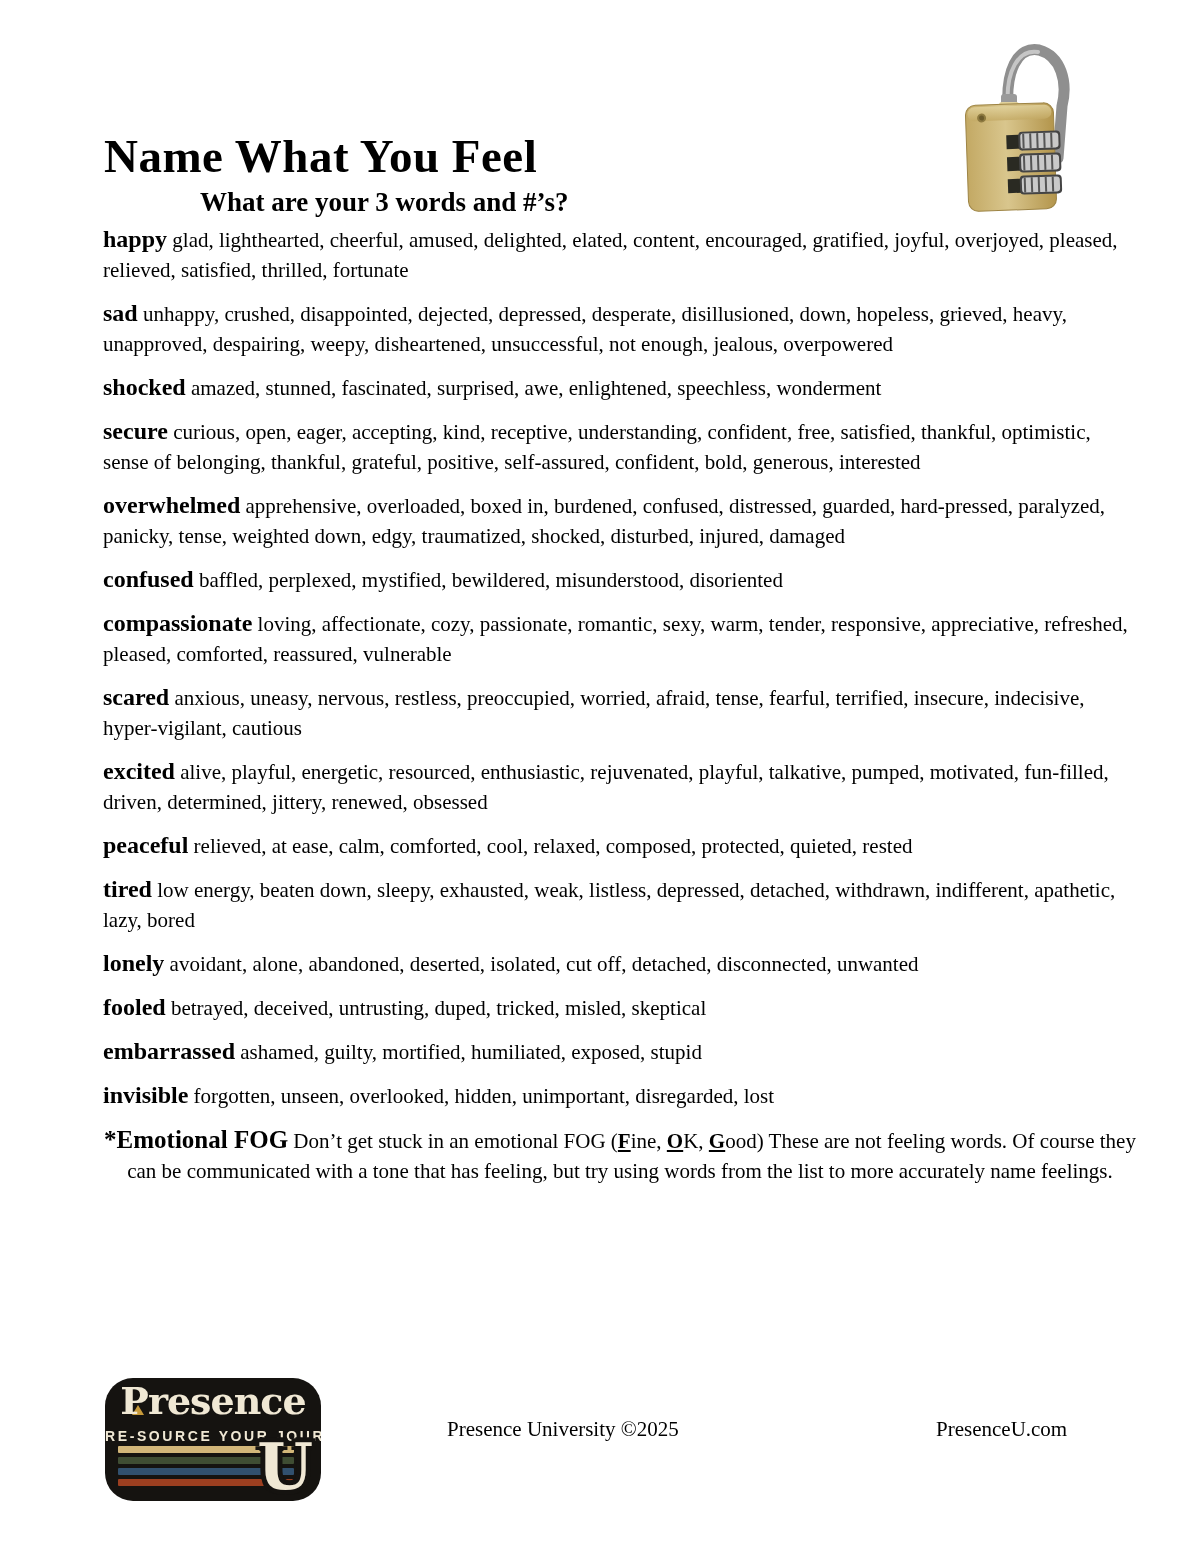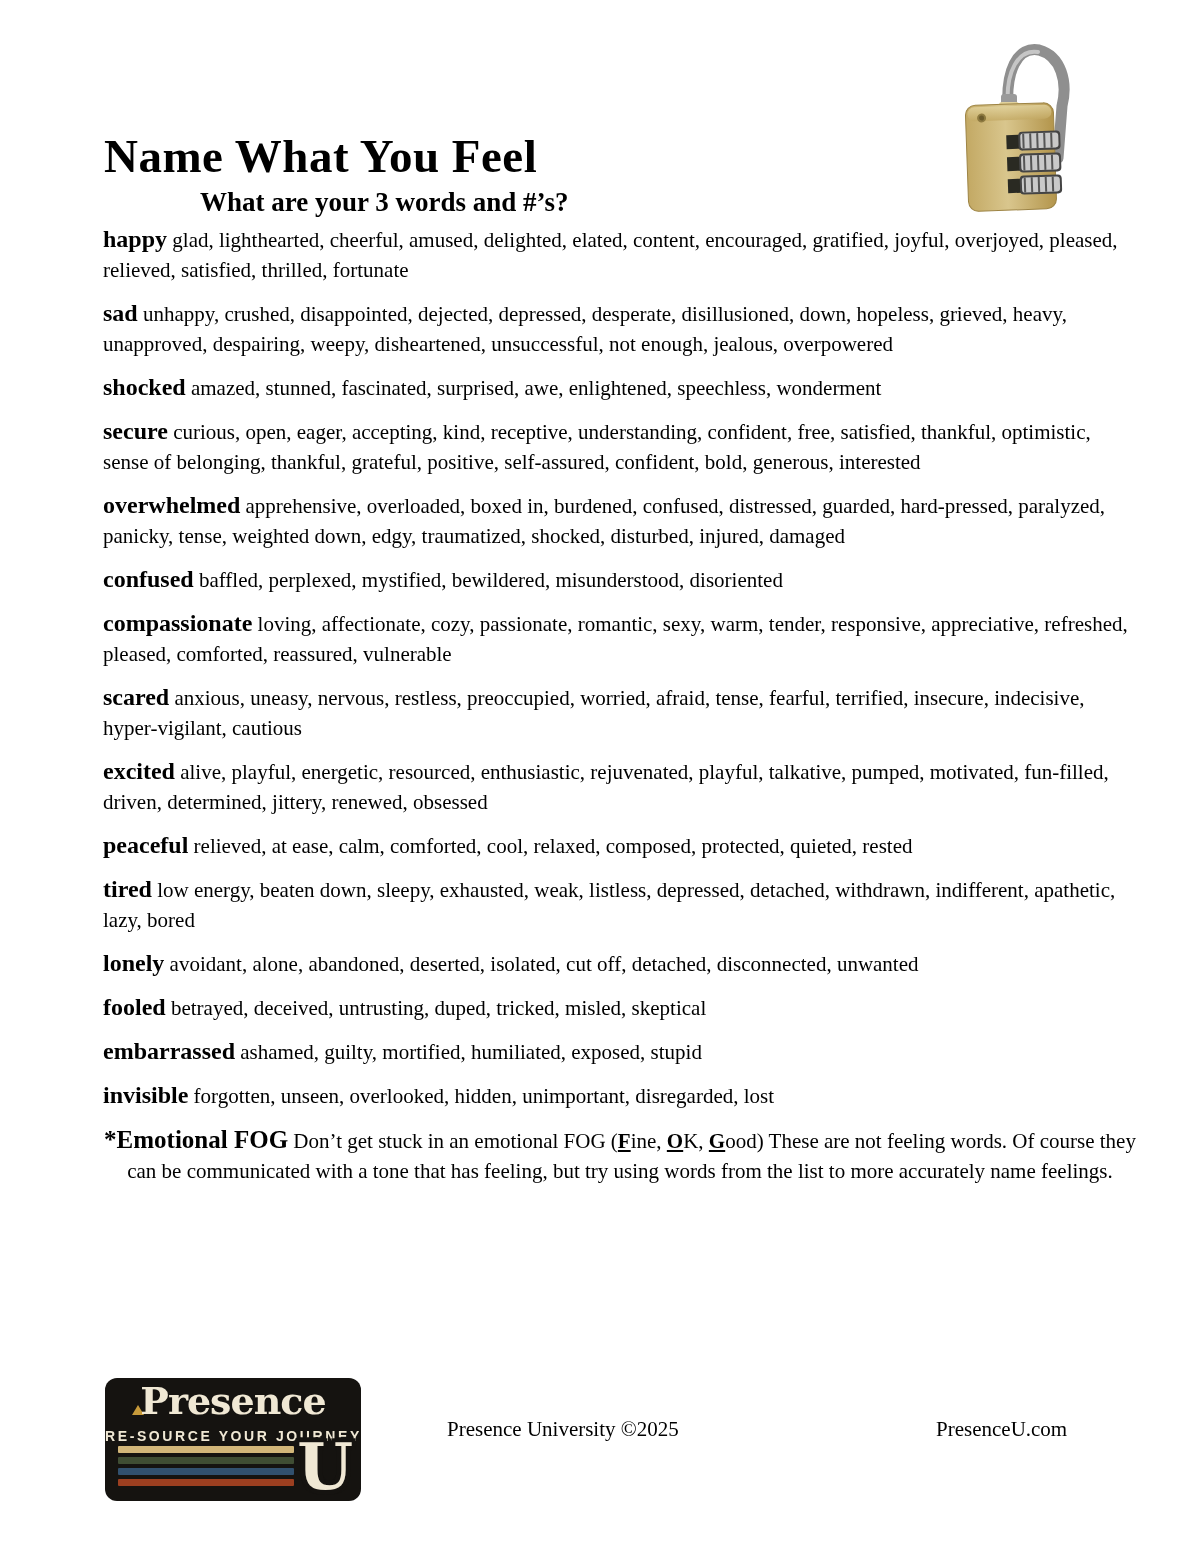--- a/index.html
+++ b/index.html
@@ -37,23 +37,22 @@
     text-align: center;
   }
   .fog-lead { font-size: 25px; font-weight: bold; }
   .ul { font-weight: bold; text-decoration: underline; }
 
   
   .logo {
     position: absolute; left: 105px; top: 1378px;
     width: 216px; height: 123px;
     background: #151310;
-    border-radius: 12px;
+    border-radius: 28px;
     overflow: hidden;
-    padding-left: 40px;
   }
   .logo-brand {
     position: absolute; left: 0; right: 0; top: 2px;
     text-align: center;
     color: #f0e8d4;
     font-family: "DejaVu Serif", serif;
     font-weight: bold;
     font-size: 38px; line-height: 1.1;
     letter-spacing: -1px;
   }

